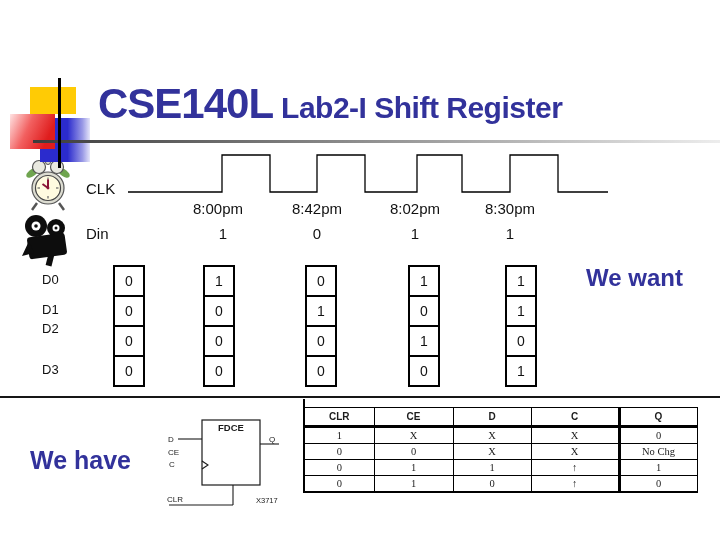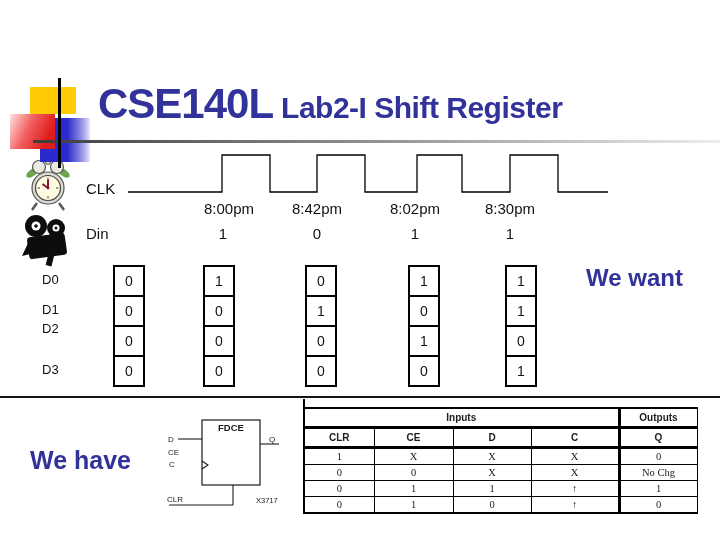--- a/index.html
+++ b/index.html
@@ -102,21 +102,21 @@
     <circle cx="14" cy="13" r="1.8" fill="#0d0d0d"></circle>
     <circle cx="34" cy="15" r="3.5" fill="#fff"></circle>
     <circle cx="34" cy="15" r="1.5" fill="#0d0d0d"></circle>
   </svg>
 
   <span class="sig-label" style="left:86px; top:180px;">CLK</span>
   <svg class="wave-svg" width="492" height="48" viewBox="0 0 492 48">
     <polyline fill="none" stroke="#000" stroke-width="1.3" points="8,44 102,44 102,7 150,7 150,44 197,44 197,7 245,7 245,44 297,44 297,7 342,7 342,44 390,44 390,7 438,7 438,44 488,44"></polyline>
   </svg>
 
-  <div class="tl" style="left:187px;">8:00pm</div>
+  <div class="tl" style="left:176px;">8:00pm</div>
   <div class="tl" style="left:275px;">8:42pm</div>
   <div class="tl" style="left:373px;">8:02pm</div>
   <div class="tl" style="left:468px;">8:30pm</div>
 
   <span class="sig-label" style="left:86px; top:225px;">Din</span>
   <div class="dv" style="left:181px;">1</div>
   <div class="dv" style="left:275px;">0</div>
   <div class="dv" style="left:373px;">1</div>
   <div class="dv" style="left:468px;">1</div>
 
@@ -181,24 +181,20 @@
   <div class="tt-stub"></div>
   <table class="tt">
     <colgroup>
       <col style="width:70px">
         <col style="width:79px">
         <col style="width:78px">
         <col style="width:88px">
         <col style="width:78px">
     </colgroup>
     <tbody>
-        <tr class="grp">
-      <td colspan="4" class="first">Inputs</td>
-      <td class="qcol">Outputs</td>
-    </tr>
     <tr class="hdr">
       <td class="first">CLR</td>
       <td>CE</td>
       <td>D</td>
       <td>C</td>
       <td class="qcol">Q</td>
     </tr>
     <tr class="dat">
       <td class="first">1</td>
       <td>X</td>

